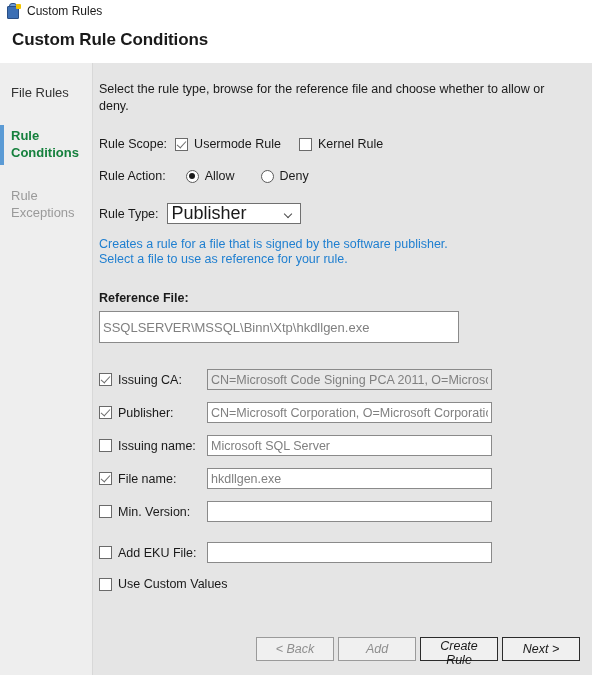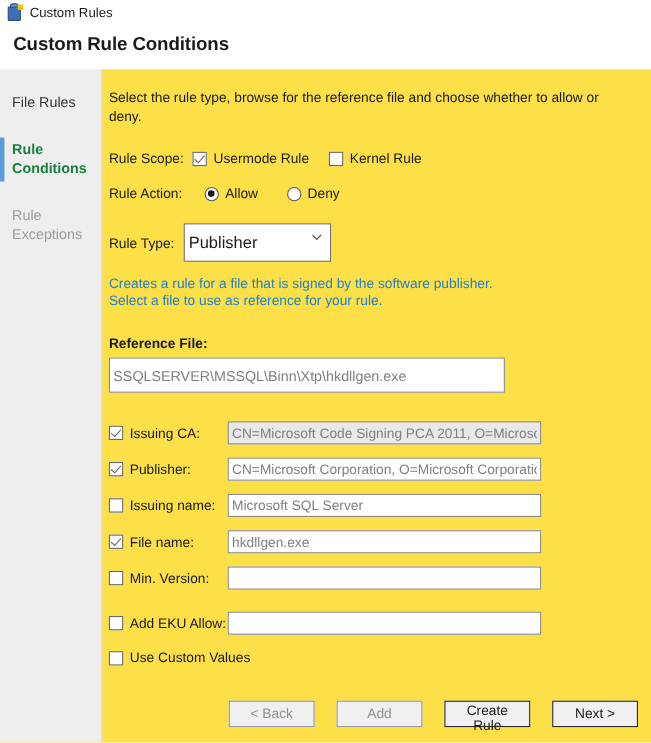--- a/index.html
+++ b/index.html
@@ -105,21 +105,21 @@
     background: transparent;
   }
   .nav-item.active .accent { background: #5b9bd5; }
   .nav-item.active .nav-label { font-weight: bold; color: #15803d; }
   .nav-item.disabled .nav-label { color: #9a9a9a; }
   .nav-label { display: block; }
 
   
   .content {
     flex: 1 1 auto;
-    background: #fde047;
+    background: #e5e5e5;
     position: relative;
     padding: 0 12px 0 6px;
     box-sizing: border-box;
   }
 
   .intro {
     margin: 18px 0 0 0;
     font-size: 12.5px;
     line-height: 17px;
     color: #1a1a1a;
@@ -185,28 +185,28 @@
     position: absolute;
     left: 2.5px; top: 2.5px;
     width: 6px; height: 6px;
     border-radius: 50%;
     background: #1a1a1a;
   }
 
   
   .select-box {
     width: 134px;
-    height: 35px;
+    height: 21px;
     border: 1px solid #707070;
     background: #ffffff;
     box-sizing: border-box;
     display: flex;
     align-items: center;
     padding-left: 4px;
-    font-size: 15px;
+    font-size: 18px;
     color: #1a1a1a;
     position: relative;
     cursor: pointer;
   }
   .select-box .chev {
     position: absolute;
     right: 8px;
     top: 7px;
     width: 7px; height: 7px;
   }
@@ -307,28 +307,29 @@
     bottom: 14px;
     width: 100%;
     display: flex;
     justify-content: flex-end;
     padding-right: 12px;
     box-sizing: border-box;
   }
   .wiz-btn {
     width: 78px;
     height: 24px;
-    margin-left: 20px;
+    margin-left: 4px;
     border: 1px solid #2b2b2b;
     background: #f0f0f0;
     font-family: "Liberation Sans", sans-serif;
     font-size: 12.5px;
     color: #1a1a1a;
     cursor: pointer;
     box-sizing: border-box;
+    font-style: italic;
   }
   .wiz-btn.disabled {
     color: #8f8f8f;
     border-color: #9a9a9a;
     background: #f0f0f0;
   }
 </style>
 </head>
 <body>
 
@@ -444,21 +445,21 @@
         <span class="field-cb-wrap">
           <span class="cb"></span>
           <span class="field-label">Min. Version:</span>
         </span>
         <input class="field-input" type="text" value="" style="">
       </div>
 
       <div class="field-row eku-row">
         <span class="field-cb-wrap">
           <span class="cb"></span>
-          <span class="field-label">Add EKU Allow:</span>
+          <span class="field-label">Add EKU File:</span>
         </span>
         <input class="field-input" type="text" value="" style="">
       </div>
 
       <div class="field-row custom-row">
         <span class="cb-wrap">
           <span class="cb"></span>
           <span class="cb-text">Use Custom Values</span>
         </span>
       </div>

